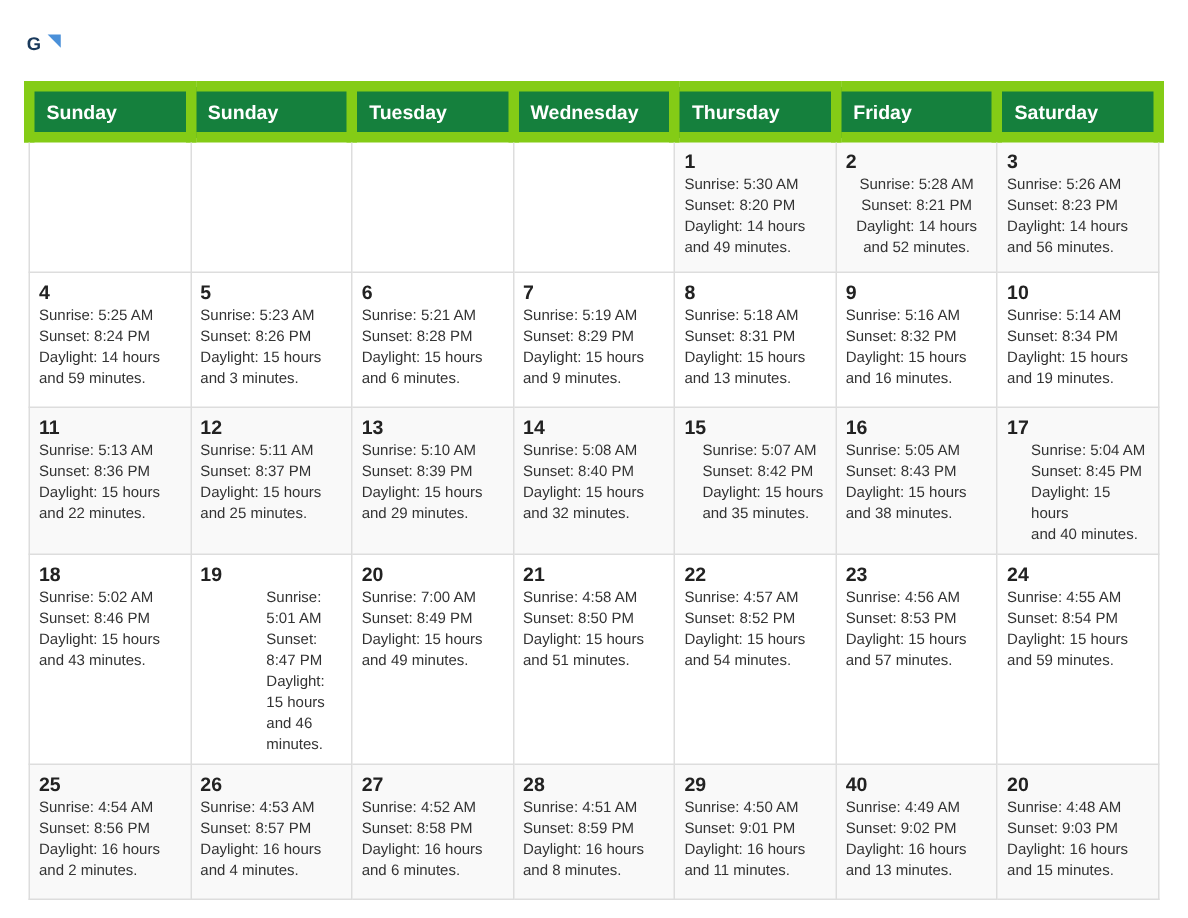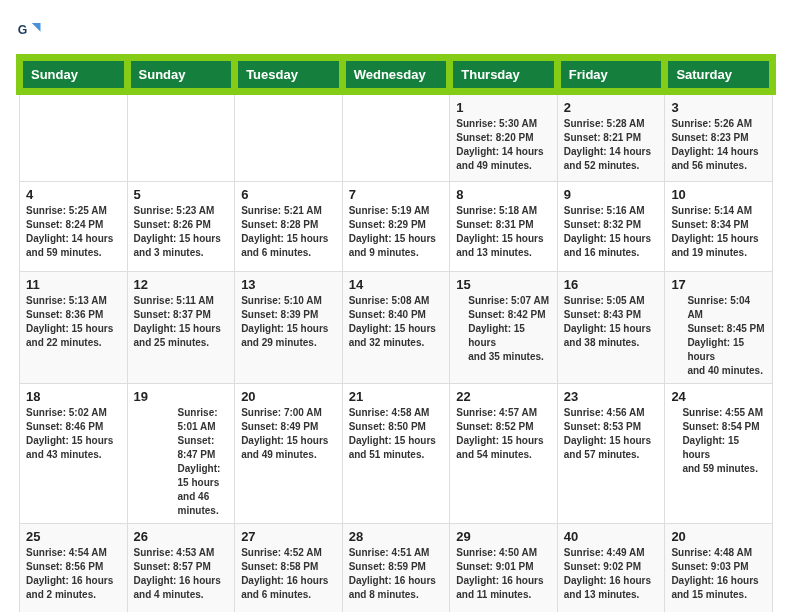--- a/index.html
+++ b/index.html
@@ -82,21 +82,20 @@
       display: block;
       margin-bottom: 2px;
     }
     .day-cell-empty {
       background: #fff !important;
     }
     .cell-text {
       font-size: 10px;
       line-height: 1.4;
       color: #333;
-      font-weight: bold;
     }
   </style>
 </head>
 <body>
 
 <div class="header">
   <div class="logo">
     <svg class="logo-icon" viewBox="0 0 32 32">
       <text x="2" y="20" font-size="14" font-weight="bold" fill="#1a3a5c">G</text>
       <polygon points="18,8 28,8 28,18" fill="#4a90d9"></polygon>
@@ -132,21 +131,21 @@
         <td class="day-cell-empty"></td>
         <td>
           <span class="day-number">1</span>
           <div class="cell-text" style="white-space: pre-line;">Sunrise: 5:30 AM
 Sunset: 8:20 PM
 Daylight: 14 hours
 and 49 minutes.</div>
         </td>
         <td>
           <span class="day-number">2</span>
-          <div class="cell-text" style="white-space: pre-line;">Sunrise: 5:28 AM
+          <div class="cell-text" style="white-space: pre-line; text-align: center;">Sunrise: 5:28 AM
 Sunset: 8:21 PM
 Daylight: 14 hours
 and 52 minutes.</div>
         </td>
         <td>
           <span class="day-number">3</span>
           <div class="cell-text" style="white-space: pre-line;">Sunrise: 5:26 AM
 Sunset: 8:23 PM
 Daylight: 14 hours
 and 56 minutes.</div>
@@ -292,21 +291,21 @@
         </td>
         <td>
           <span class="day-number">23</span>
           <div class="cell-text" style="white-space: pre-line;">Sunrise: 4:56 AM
 Sunset: 8:53 PM
 Daylight: 15 hours
 and 57 minutes.</div>
         </td>
         <td>
           <span class="day-number">24</span>
-          <div class="cell-text" style="white-space: pre-line; margin-left: 11px;">Sunrise: 4:55 AM
+          <div class="cell-text" style="white-space: pre-line;">Sunrise: 4:55 AM
 Sunset: 8:54 PM
 Daylight: 15 hours
 and 59 minutes.</div>
         </td>
       </tr>
       <tr>
         <td>
           <span class="day-number">25</span>
           <div class="cell-text" style="white-space: pre-line;">Sunrise: 4:54 AM
 Sunset: 8:56 PM

